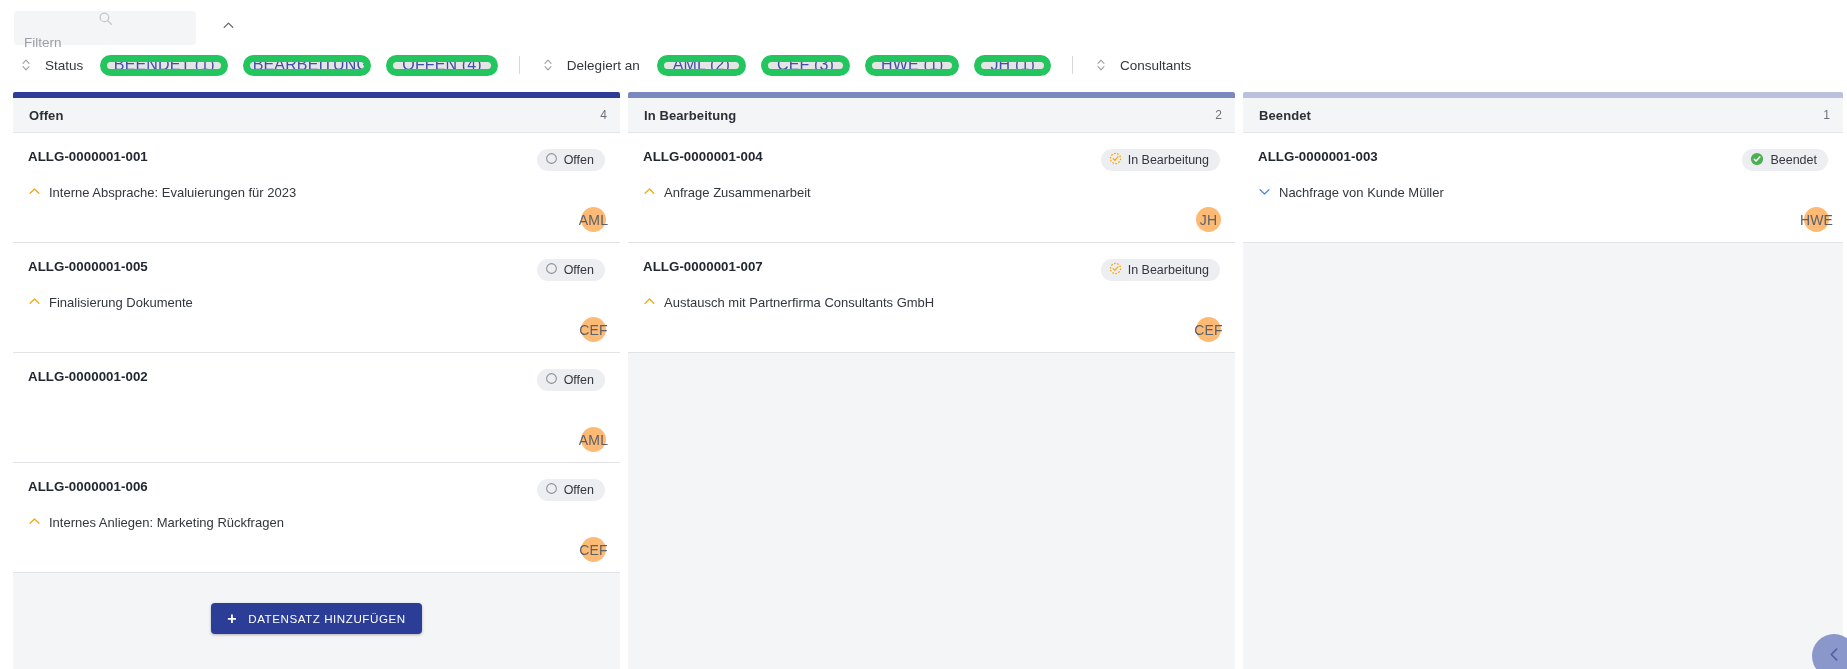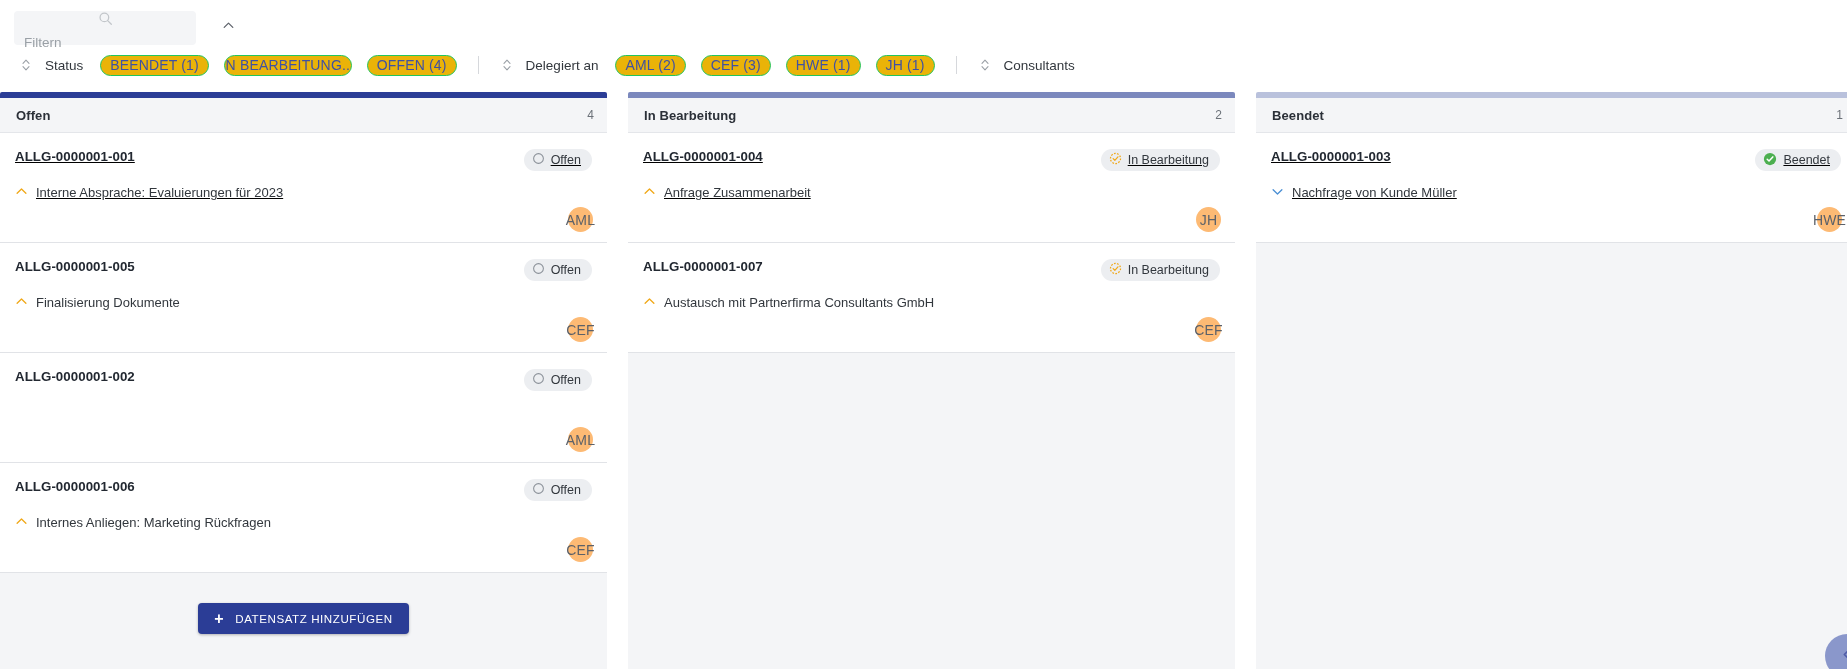--- a/index.html
+++ b/index.html
@@ -86,47 +86,47 @@
     color: #32373d;
     font-size: 13.5px;
   }
 
   .chip {
     display: inline-flex;
     align-items: center;
     justify-content: center;
     height: 21px;
     padding: 0 9px;
-    border: 1px solid #22c55e;
+    border: 7px solid #22c55e;
     border-radius: 11px;
     color: #3f51a3;
-    font-size: 14px;
+    font-size: 16px;
     letter-spacing: .15px;
     white-space: nowrap;
     margin-right: 7px;
     cursor: pointer;
-    background: #eab308;
+    background: #e5e5e5;
     max-width: 128px;
     overflow: hidden;
     text-overflow: ellipsis;
   }
 
   .divider-v {
     width: 1px;
     height: 18px;
     background: #d6d8dc;
     margin: 0 12px 0 6px;
     flex: 0 0 auto;
   }
 
   
   .board {
     display: flex;
-    gap: 21px;
-    padding: 0 0 0 0;
+    gap: 8px;
+    padding: 0 0 0 13px;
     height: 577px;
     align-items: flex-start;
   }
 
   .column {
     width: 607px;
     flex: 0 0 607px;
     height: 577px;
     display: flex;
     flex-direction: column;
@@ -165,21 +165,21 @@
   .cards { padding: 0; }
 
   .card {
     background: #ffffff;
     border-bottom: 1px solid #e1e3e7;
     padding: 16px 15px 12px 15px;
     height: 110px;
     position: relative;
     cursor: pointer;
   }
-  .card.first { border-top: none; text-decoration: underline; }
+  .card.first { border-top: none; }
 
   .card-top {
     display: flex;
     align-items: flex-start;
     justify-content: space-between;
   }
 
   .card-id {
     font-size: 13.3px;
     font-weight: bold;

